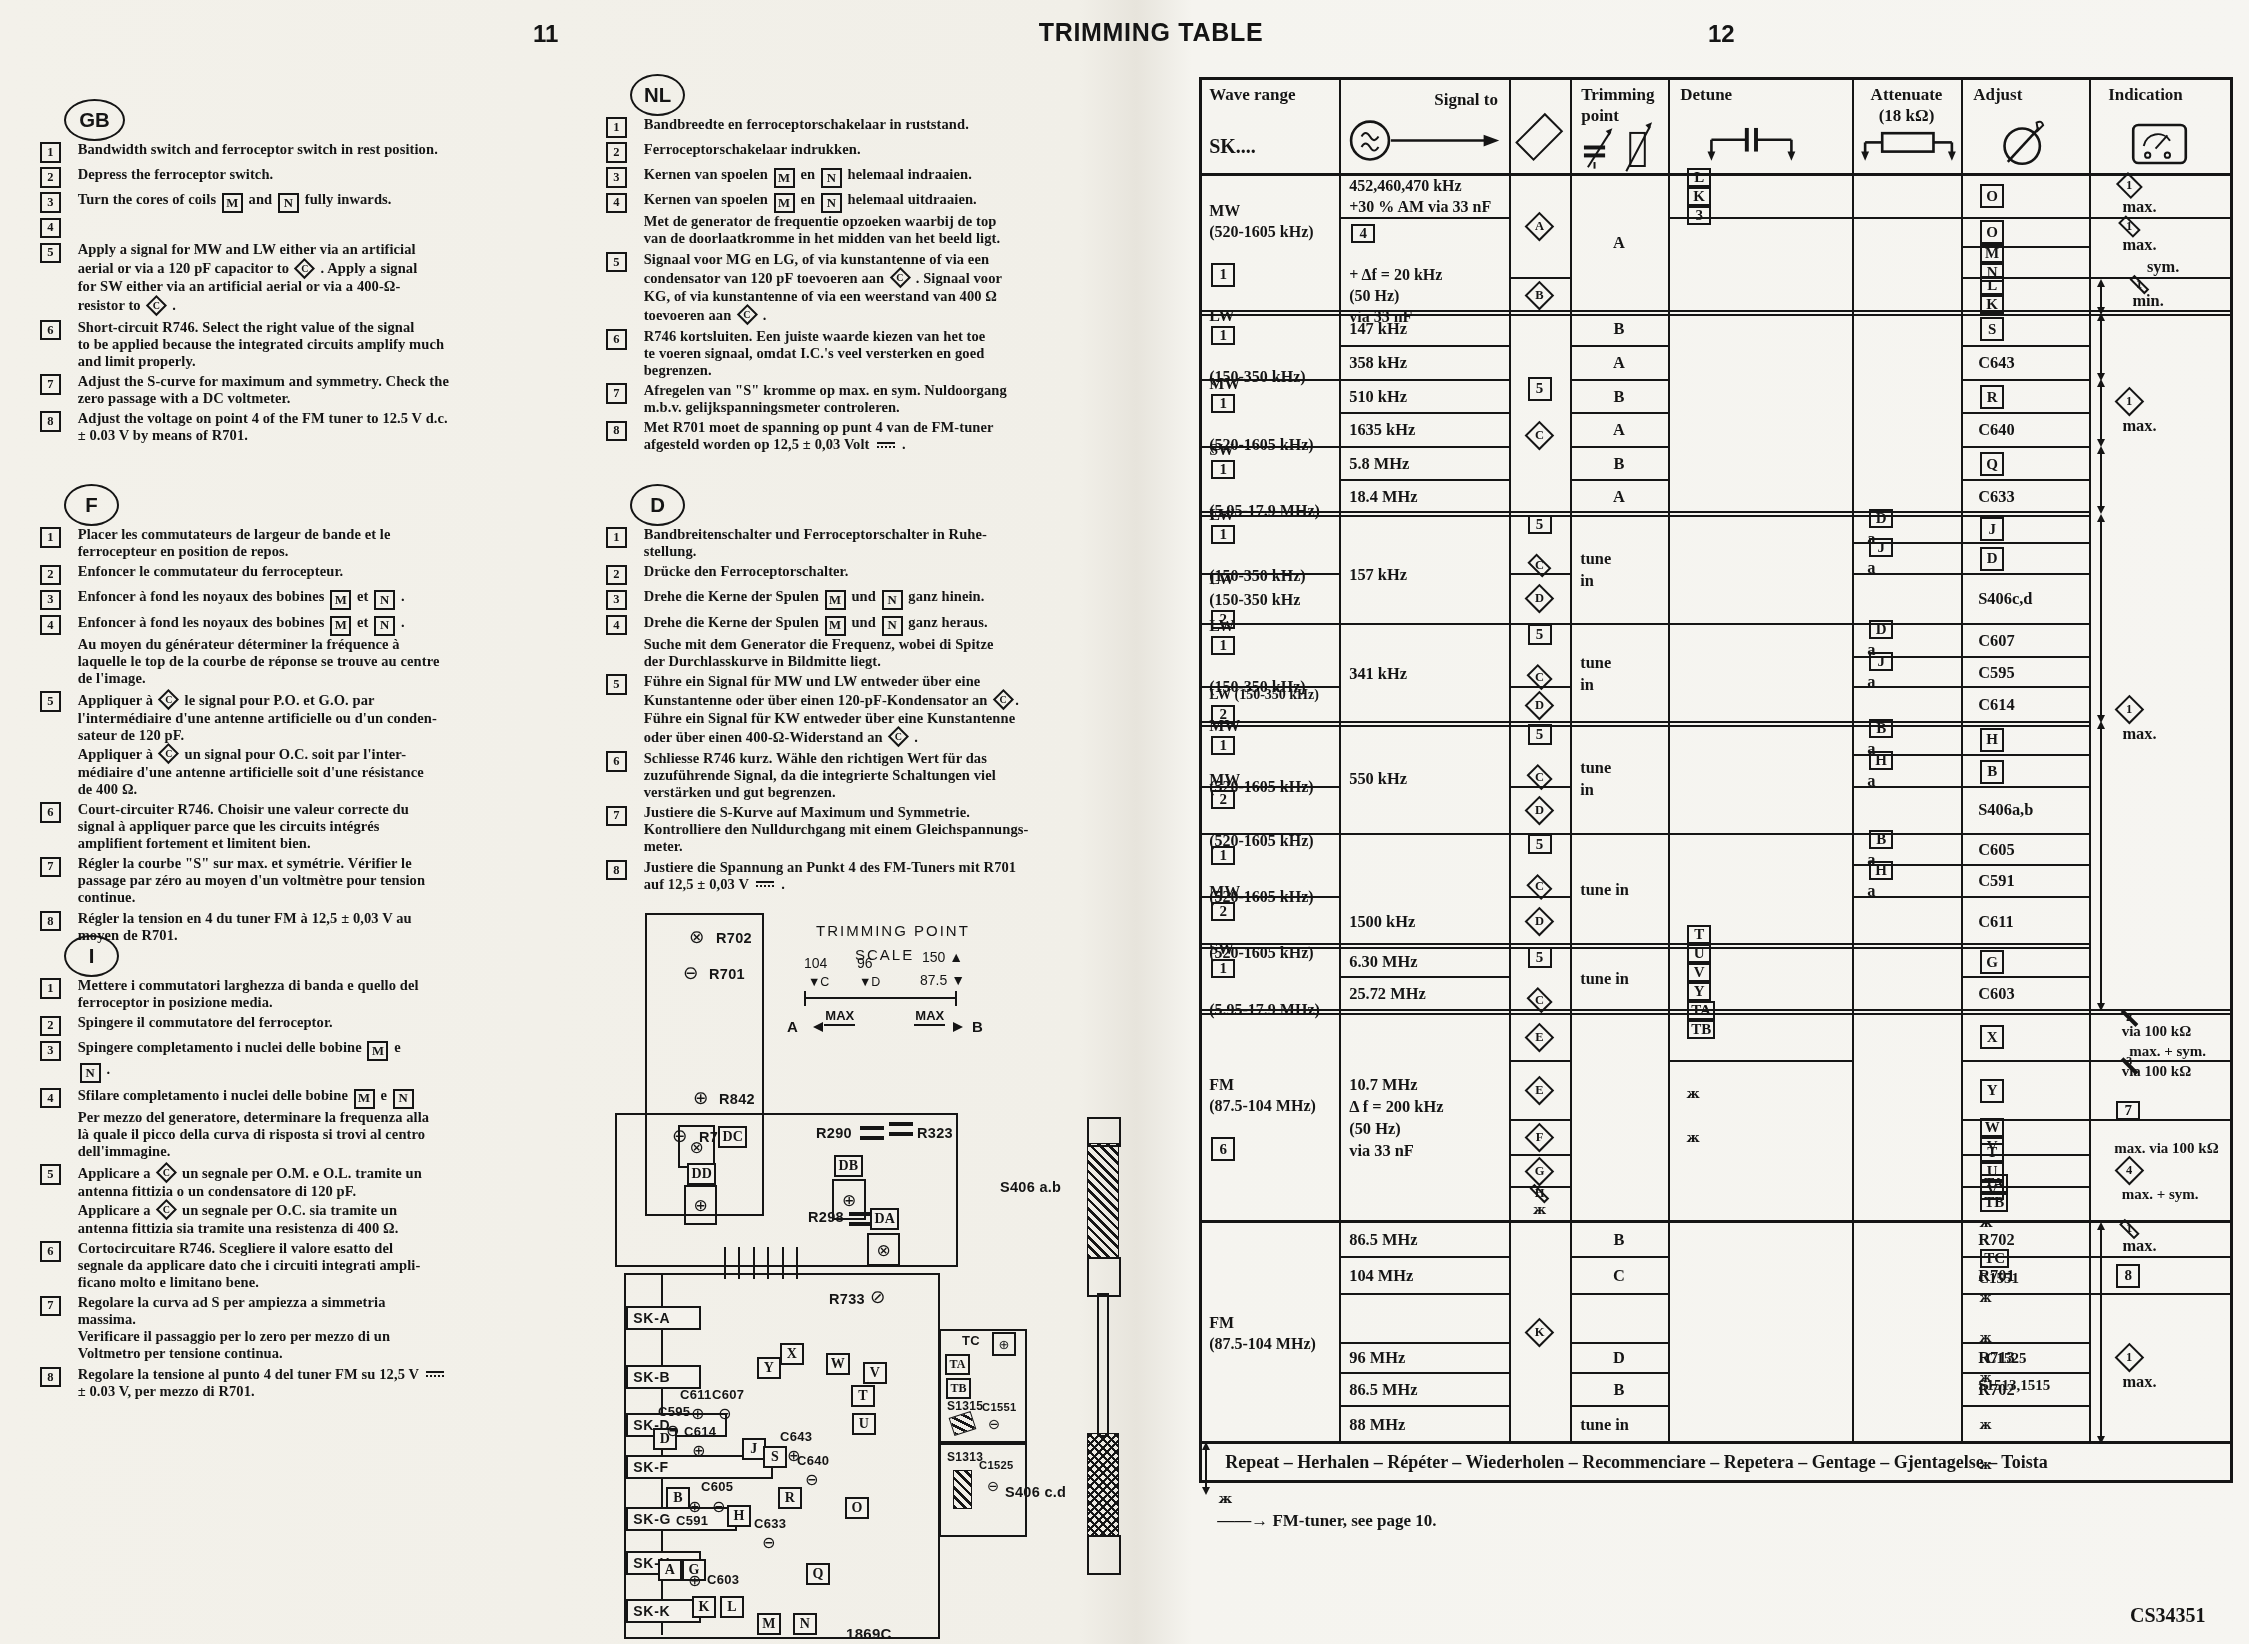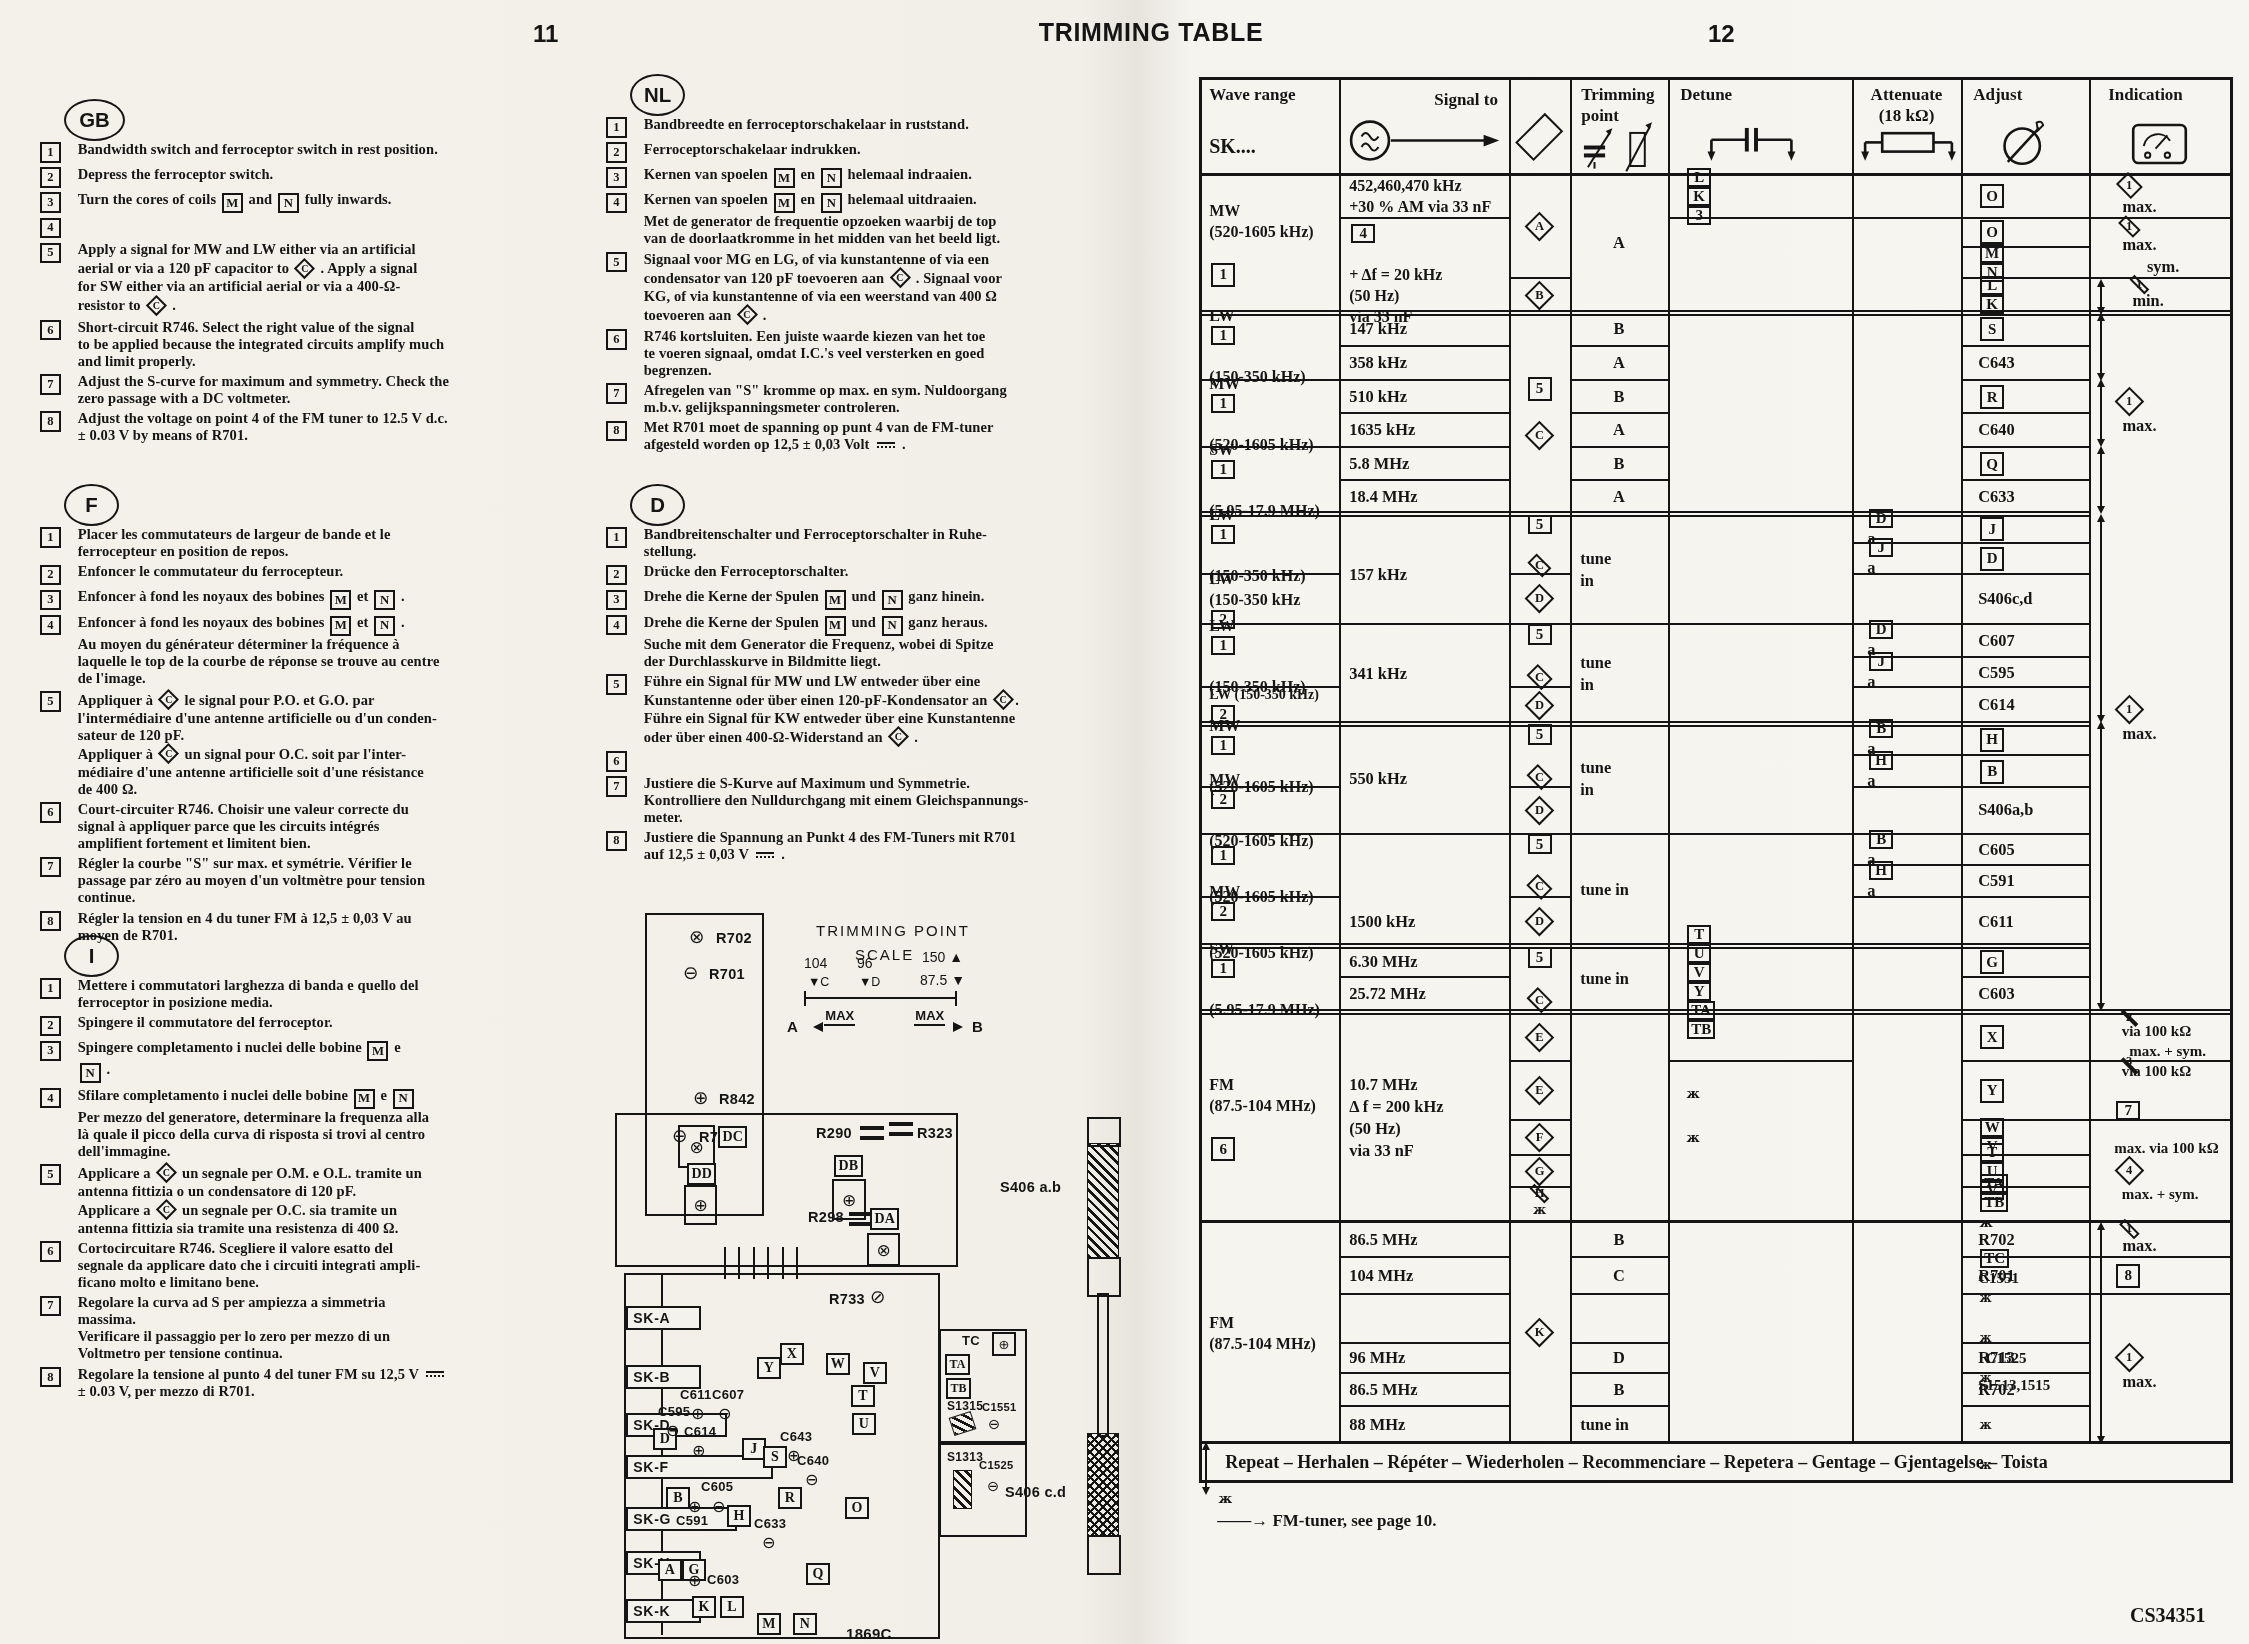--- a/index.html
+++ b/index.html
@@ -190,20 +190,21 @@
         <div class="irow">
           <div class="inum">4</div>
           <div class="itxt">Drehe die Kerne der Spulen <span class="bx">M</span> und <span class="bx">N</span> ganz heraus.<br>Suche mit dem Generator die Frequenz, wobei di Spitze<br>der Durchlasskurve in Bildmitte liegt.</div>
         </div>
         <div class="irow">
           <div class="inum">5</div>
           <div class="itxt">Führe ein Signal für MW und LW entweder über eine<br>Kunstantenne oder über einen 120-pF-Kondensator an <span class="dia"><span>C</span></span>.<br>Führe ein Signal für KW entweder über eine Kunstantenne<br>oder über einen 400-Ω-Widerstand an <span class="dia"><span>C</span></span> .</div>
         </div>
         <div class="irow">
           <div class="inum">6</div>
+          <div class="itxt">Schliesse R746 kurz. Wähle den richtigen Wert für das<br>zuzuführende Signal, da die integrierte Schaltungen viel<br>verstärken und gut begrenzen.</div>
         </div>
         <div class="irow">
           <div class="inum">7</div>
           <div class="itxt">Justiere die S-Kurve auf Maximum und Symmetrie.<br>Kontrolliere den Nulldurchgang mit einem Gleichspannungs-<br>meter.</div>
         </div>
         <div class="irow">
           <div class="inum">8</div>
           <div class="itxt">Justiere die Spannung an Punkt 4 des FM-Tuners mit R701<br>auf 12,5 ± 0,03 V <span class="dc"><i></i><b></b></span> .</div>
         </div>
       </div>

